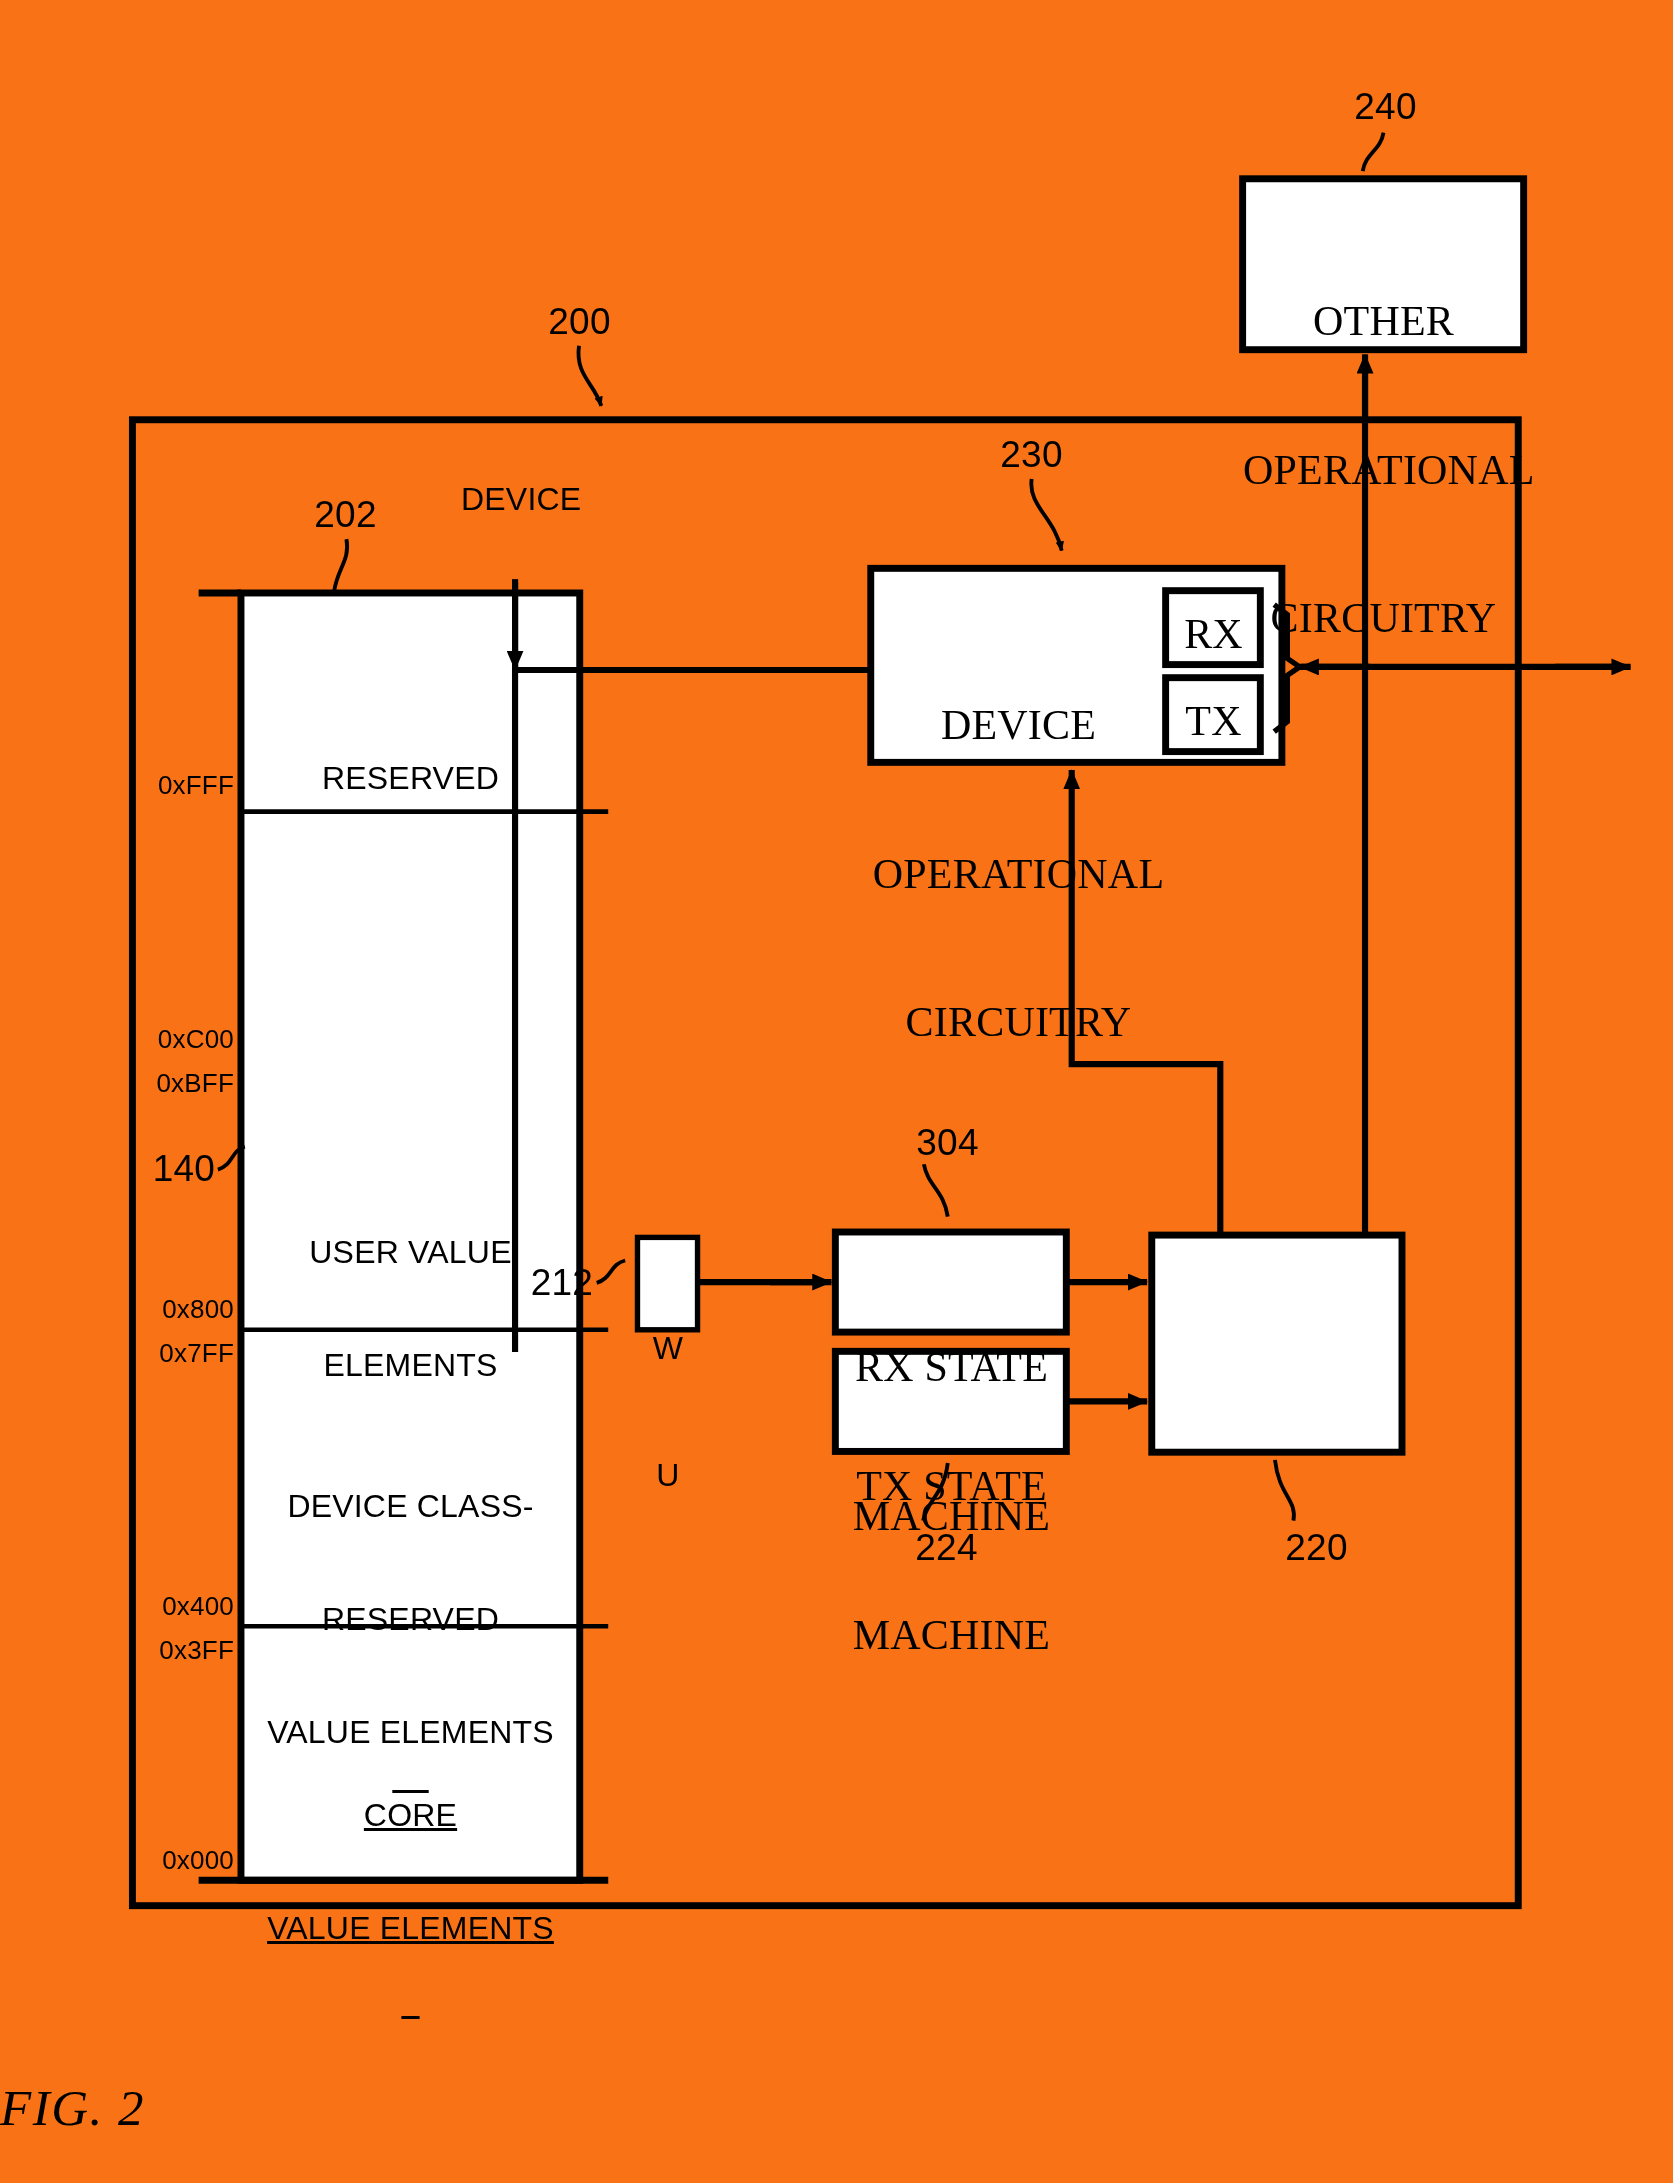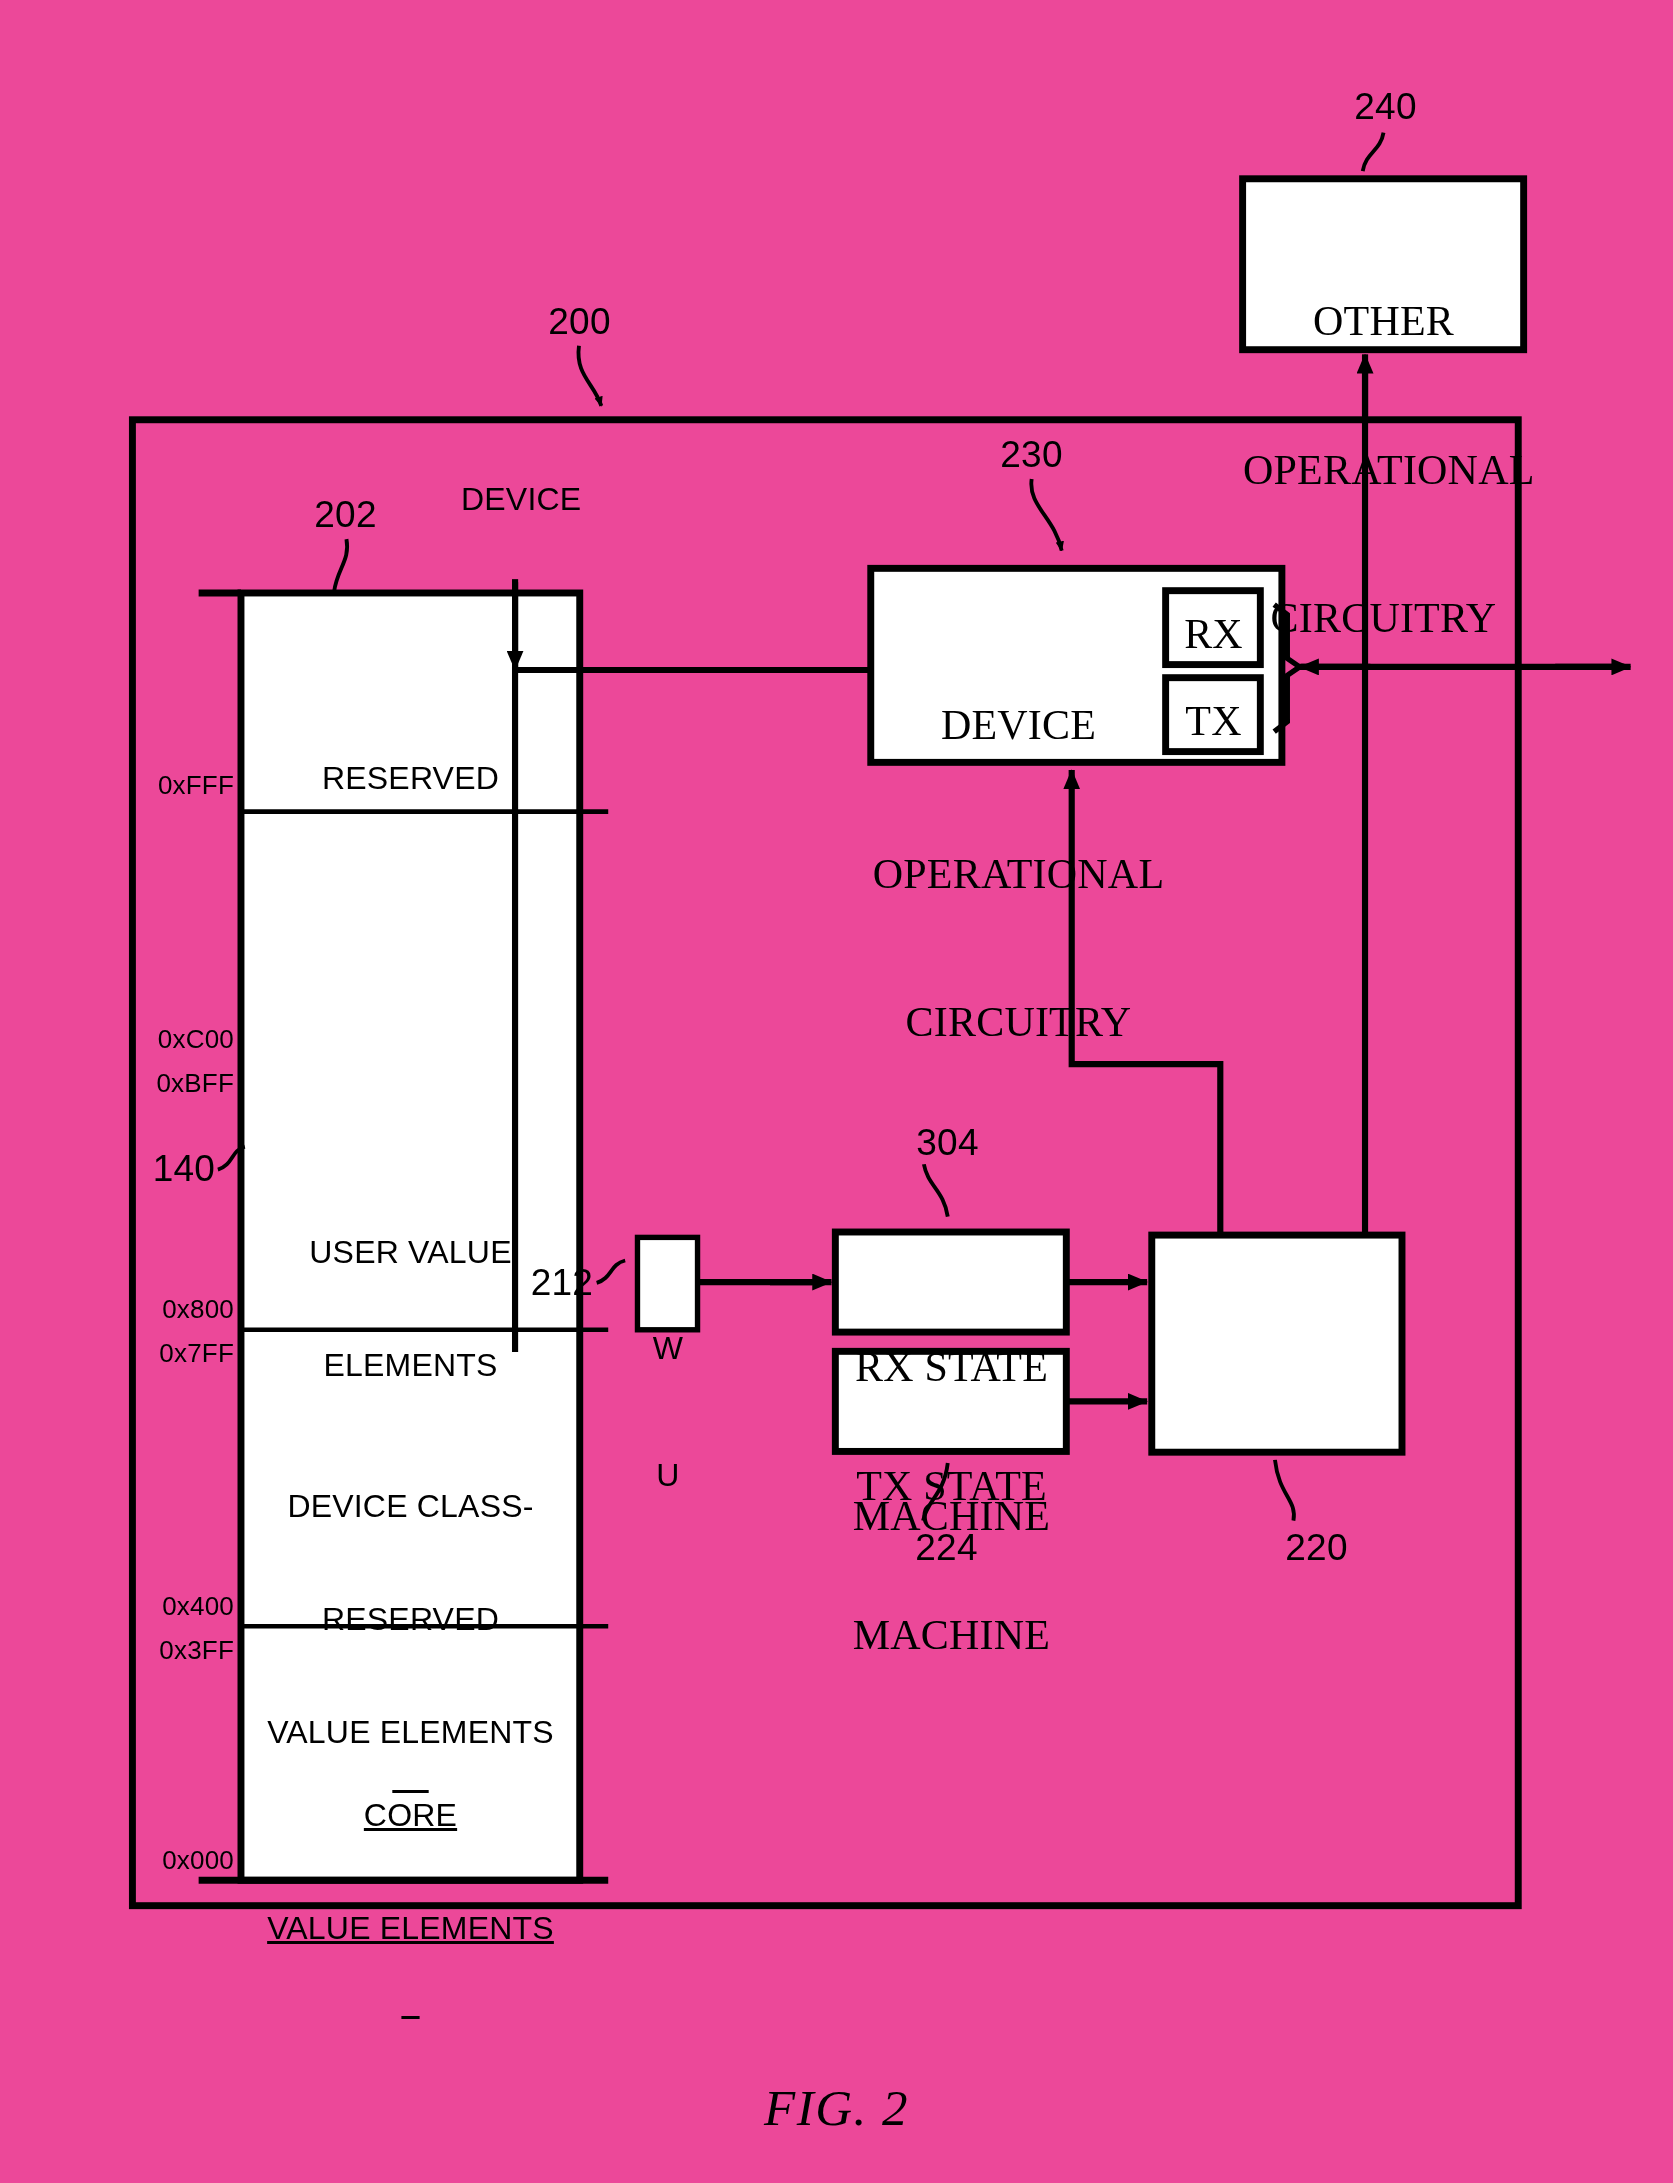--- a/index.html
+++ b/index.html
@@ -6,21 +6,21 @@
   html,body{margin:0;padding:0;background:#ffffff;}
   body{
     font-family:"Liberation Sans", sans-serif;
     color:#000;
     -webkit-font-smoothing:antialiased;
   }
   #figure{
     position:relative;
     width:1673px;
     height:2183px;
-    background:#ec4899;
+    background:#f97316;
     overflow:hidden;
   }
   #svgroot{
     position:absolute;
     top:0; left:0;
     width:1673px;
     height:2183px;
   }
   .lbl{
     position:absolute;
@@ -38,21 +38,20 @@
   .mem-text{ font-size:32px; }
   .addr    { font-size:26px; }
   .ref     { font-size:37px; }
   .tiny    { font-size:32px; }
   .devlabel{ font-size:32px; }
 
   #figcaption{
     position:absolute;
     left:0; top:2079px;
     width:1673px;
-    text-align:center;
     font-family:"Liberation Serif", serif;
     font-style:italic;
     font-size:51px;
     letter-spacing:1.5px;
     color:#000;
   }
 </style>
 </head>
 <body>
 

